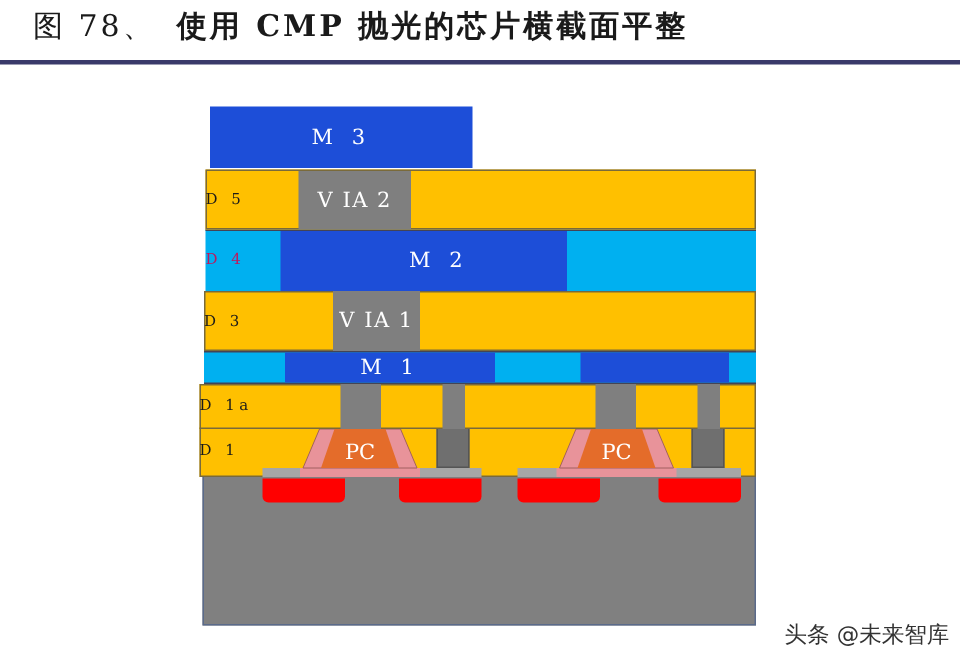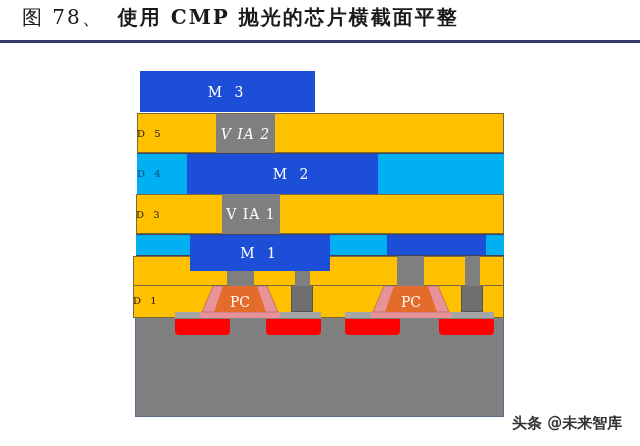--- a/index.html
+++ b/index.html
@@ -7,21 +7,21 @@
   .abs { position:absolute; box-sizing:border-box; }
   .title { left:22px; top:4px; font-size:20px; color:#1a1a1a; letter-spacing:2px; font-family:"DejaVu Serif", serif; white-space:nowrap; }
   .title .num { margin-right:14px; font-weight:normal; }
   .title .txt { font-weight:bold; }
   .rule { left:0; top:40px; width:640px; height:3px; background:#3a3a6a; }
   .diel { background:#ffc000; border:1px solid #7a6a3a; }
   .blue { background:#00b0f0; }
   .metal { background:#1d4ed8; color:#ffffff; display:flex; align-items:center; justify-content:center; font-size:14px; letter-spacing:4px; }
   .via { background:#7f7f7f; color:#ffffff; display:flex; align-items:center; justify-content:center; font-size:14px; letter-spacing:1px; }
   .lbl { color:#1a1a1a; font-size:10px; letter-spacing:3px; display:flex; align-items:center; padding-left:0; }
-  .lbl-dark { color:#0c4a6e; }
+  .lbl-dark { color:#be185d; }
   .sub { background:#808080; border:1px solid #5a6a8a; }
   .sd { background:#ff0000; border-radius:0 0 4px 4px; }
   .silicide { background:#a6a6a6; }
   .pc-text { color:#ffffff; font-size:14px; display:flex; align-items:center; justify-content:center; }
   .wm { font-family:"DejaVu Sans", sans-serif; font-size:15px; color:#333; white-space:nowrap; }
   .vias-d1 { background:#6f6f6f; }
 </style>
 </head>
 <body>
 
@@ -56,38 +56,39 @@
     <polygon points="2,33 82,33 82,27 2,27" fill="#e8939a"></polygon>
     <polygon points="4,27 15,1 69,1 80,27" fill="#e8939a" stroke="#9a5a5a" stroke-width="0.6"></polygon>
     <polygon points="16,27 25,1 59,1 68,27" fill="#e46c2a"></polygon>
   </svg>
   <div class="abs pc-text" style="left:389px;top:290px;width:44px;height:24px;">PC</div>
 
   <div class="abs vias-d1" style="left:291px;top:285px;width:22px;height:27px;border:1px solid #555;"></div>
   <div class="abs vias-d1" style="left:461px;top:285px;width:22px;height:27px;border:1px solid #555;"></div>
 
   <div class="abs diel" style="left:133px;top:256px;width:371px;height:30px;"></div>
+  <div class="abs lbl" style="left:133px;top:256px;width:70px;height:28px;">D 1a</div>
   <div class="abs via" style="left:227px;top:256px;width:27px;height:30px;"></div>
   <div class="abs via" style="left:295px;top:256px;width:15px;height:30px;"></div>
   <div class="abs via" style="left:397px;top:256px;width:27px;height:30px;"></div>
   <div class="abs via" style="left:465px;top:256px;width:15px;height:30px;"></div>
 
   <div class="abs blue" style="left:136px;top:234px;width:368px;height:22px;border-top:1px solid #445;border-bottom:1px solid #445;"></div>
   <div class="abs lbl lbl-dark" style="left:136px;top:219px;width:50px;height:14px;">D 2</div>
-  <div class="abs metal" style="left:190px;top:235px;width:140px;height:36px;">M 1</div>
+  <div class="abs metal" style="left:190px;top:235px;width:140px;height:20px;">M 1</div>
   <div class="abs metal" style="left:387px;top:235px;width:99px;height:20px;"></div>
 
   <div class="abs diel" style="left:136px;top:194px;width:368px;height:40px;"></div>
   <div class="abs lbl" style="left:136px;top:194px;width:60px;height:40px;">D 3</div>
   <div class="abs via" style="left:222px;top:194px;width:58px;height:40px;">V IA 1</div>
 
   <div class="abs blue" style="left:137px;top:153px;width:367px;height:41px;border-top:1px solid #445;"></div>
   <div class="abs lbl lbl-dark" style="left:137px;top:153px;width:50px;height:41px;">D 4</div>
   <div class="abs metal" style="left:187px;top:154px;width:191px;height:40px;padding-left:20px;">M 2</div>
 
   <div class="abs diel" style="left:137px;top:113px;width:367px;height:40px;"></div>
   <div class="abs lbl" style="left:137px;top:113px;width:60px;height:40px;">D 5</div>
-  <div class="abs via" style="left:216px;top:114px;width:59px;height:39px;font-style:italic;">V IA 2</div>
+  <div class="abs via" style="left:199px;top:114px;width:75px;height:39px;">V IA 2</div>
 
   <div class="abs metal" style="left:140px;top:71px;width:175px;height:41px;">M 3</div>
 </div>
 
-<div class="abs wm" style="left:512px;top:414px;font-weight:bold;">头条 @未来智库</div>
+<div class="abs wm" style="left:523px;top:414px;">头条 @未来智库</div>
 
 </body></html>

